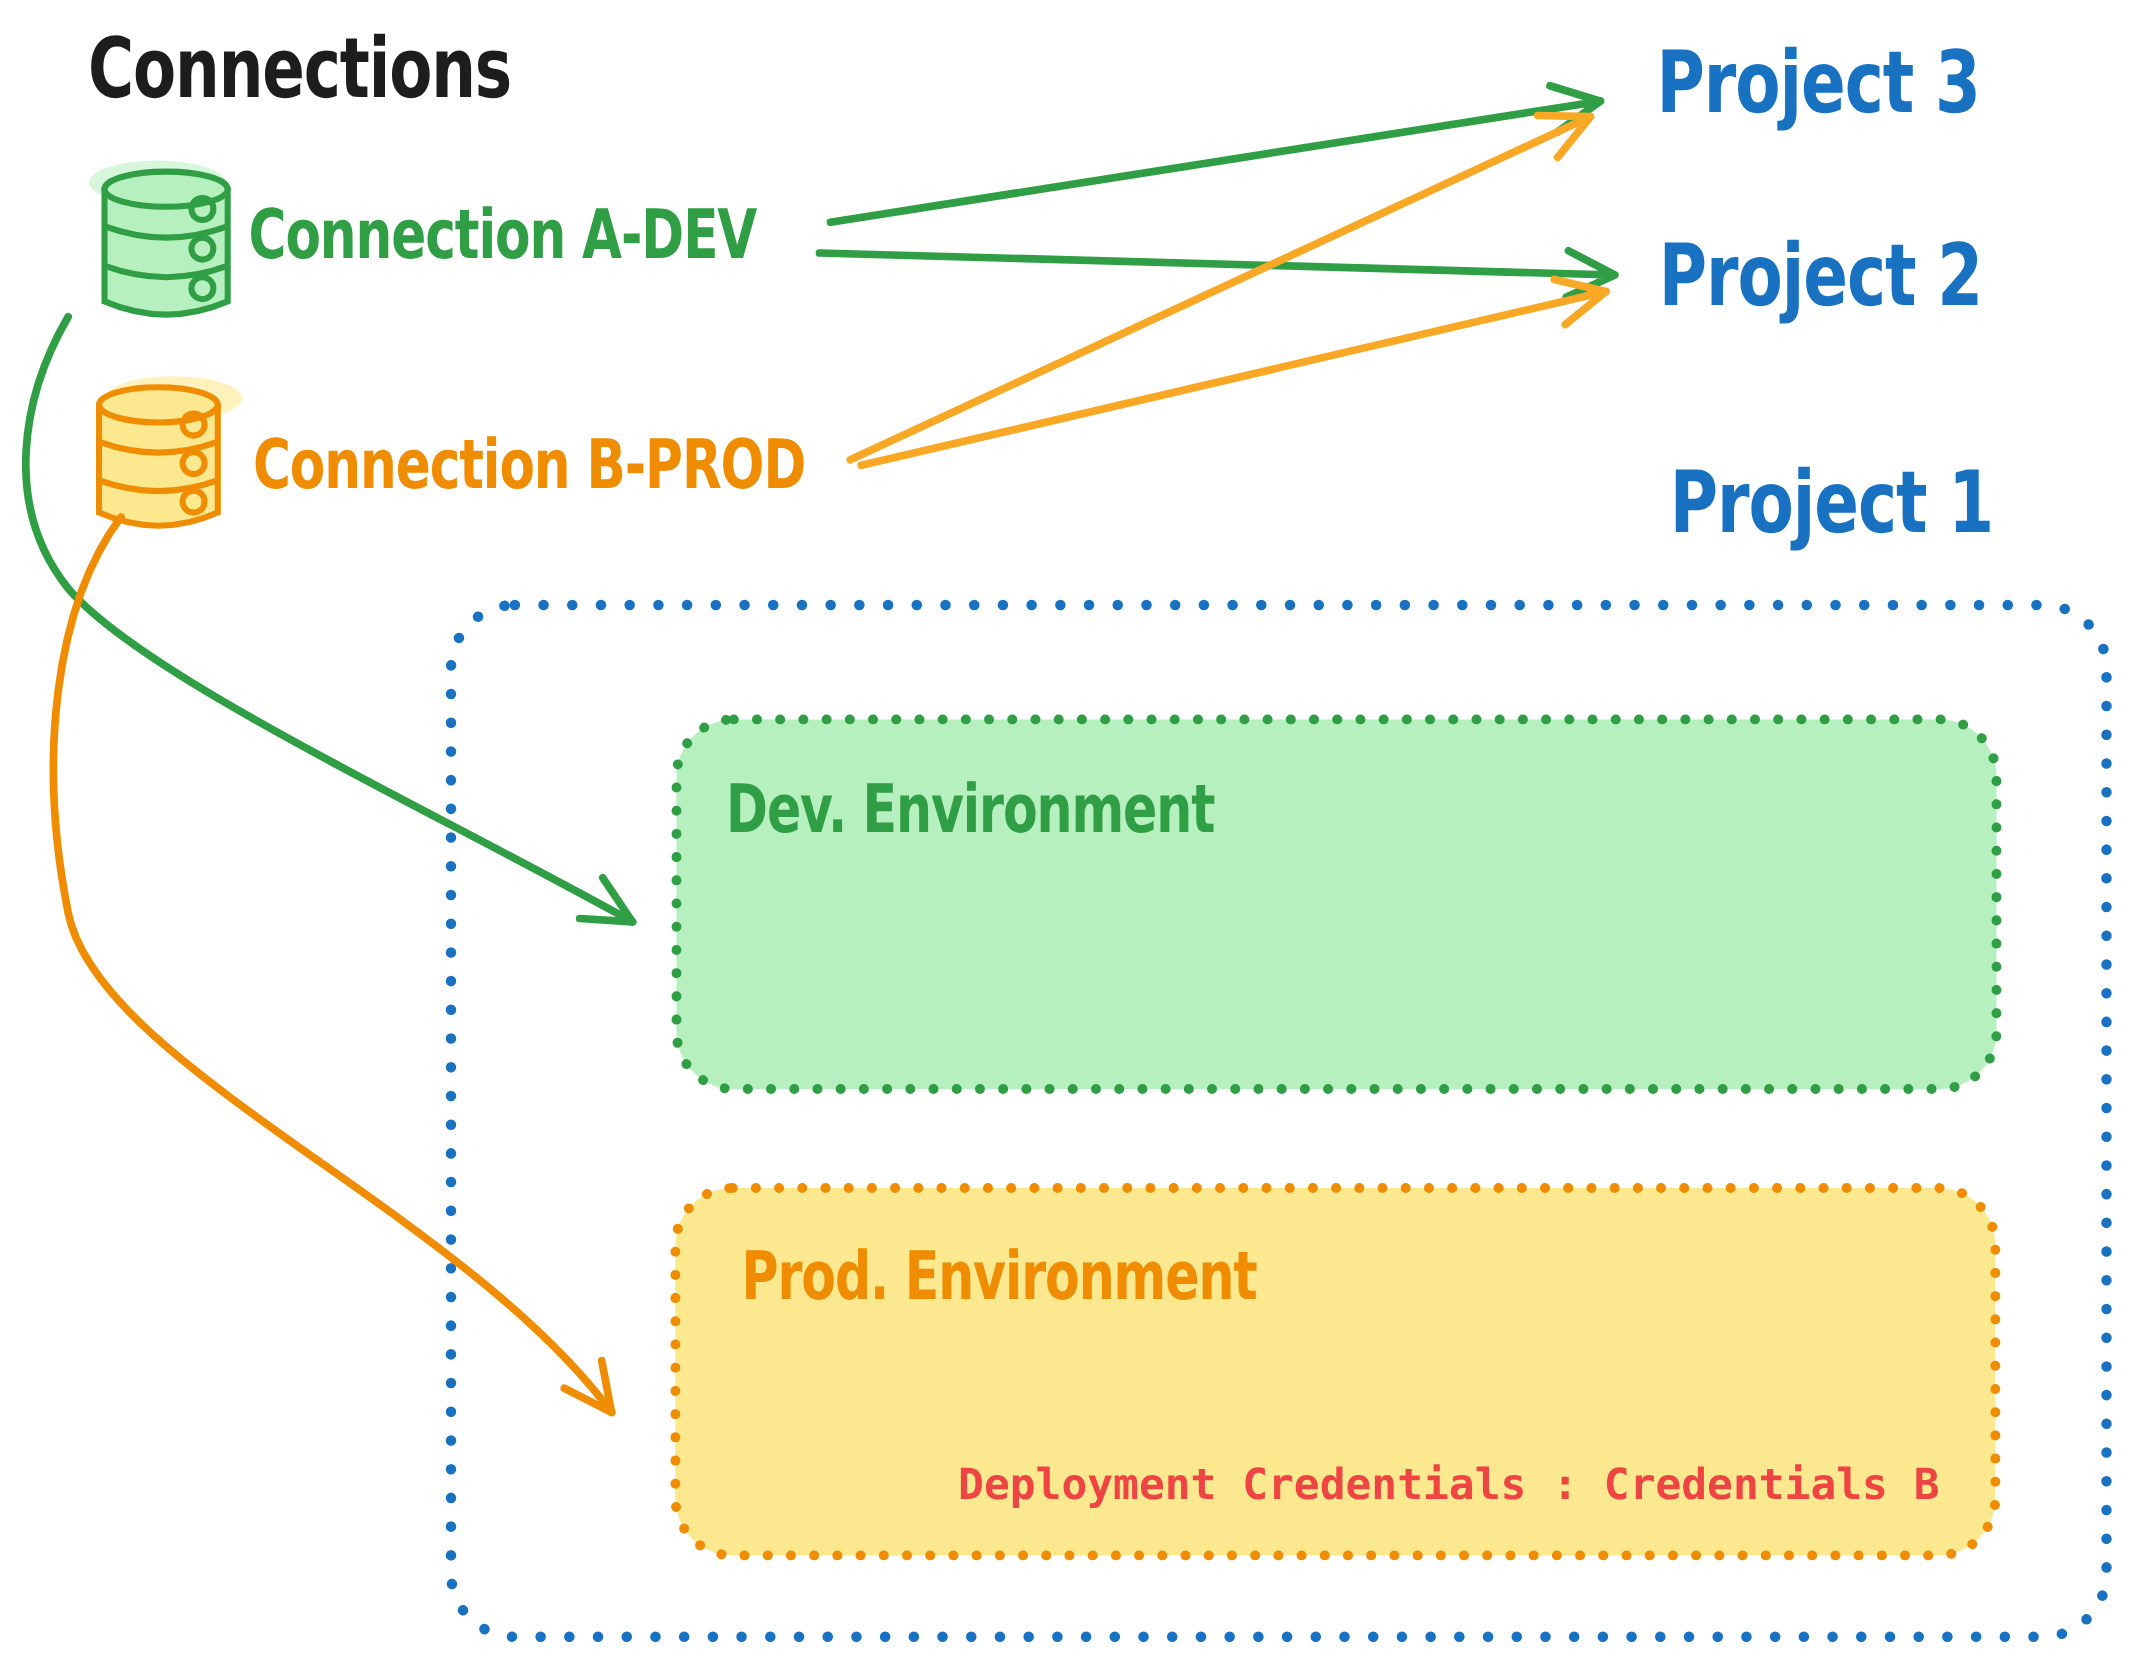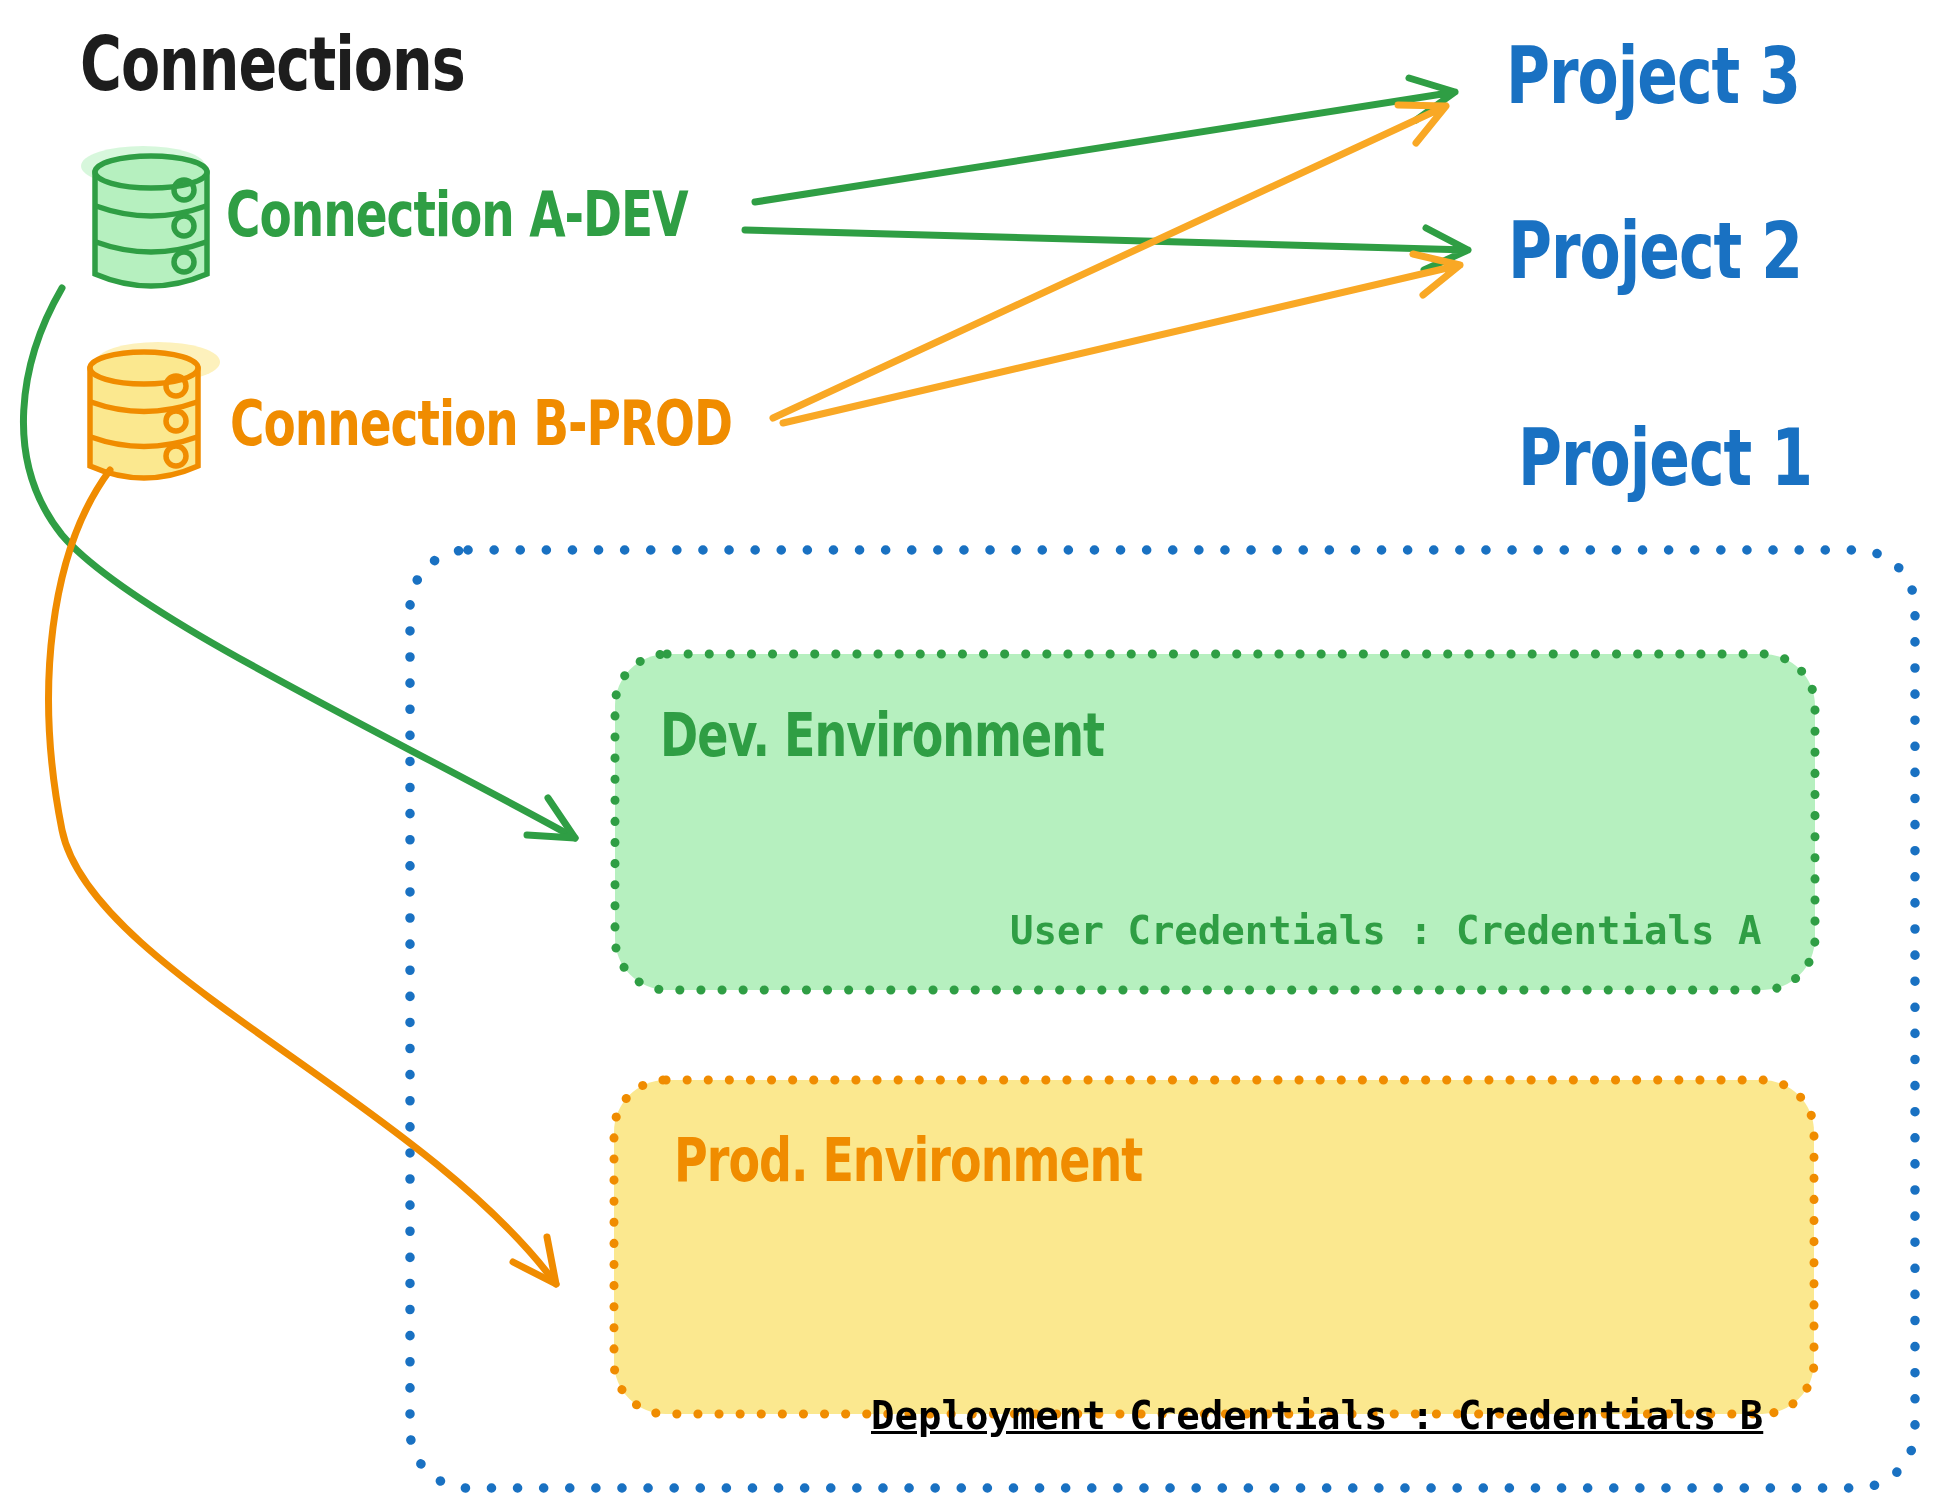--- a/index.html
+++ b/index.html
@@ -80,23 +80,22 @@
     font-weight: 700;
     font-size: 39px;
   }
   .creds-dev {
     left: 1010px;
     top: 911px;
     color: #2f9e44;
   }
   .creds-prod {
     left: 871px;
-    top: 1396px;
-    color: #000000;
-    text-decoration: underline;
+    top: 1331px;
+    color: #ef4444;
   }
 </style>
 </head>
 <body>
 
 <div class="stage">
 
   <svg class="layer" width="1948" height="1506" viewBox="0 0 1948 1506">
 
     <g>
@@ -167,19 +166,18 @@
   <div class="label hand conn-b">Connection B-PROD</div>
 
   <div class="label project project-3">Project 3</div>
 
   <div class="label project project-2">Project 2</div>
 
   <div class="label project project-1">Project 1</div>
 
   <div class="label hand env-title dev-title">Dev. Environment</div>
 
-  <div class="mono creds-dev">User Credentials : Credentials A</div>
 
   <div class="label hand env-title prod-title">Prod. Environment</div>
 
   <div class="mono creds-prod">Deployment Credentials : Credentials B</div>
 
 </div>
 
 </body></html>

